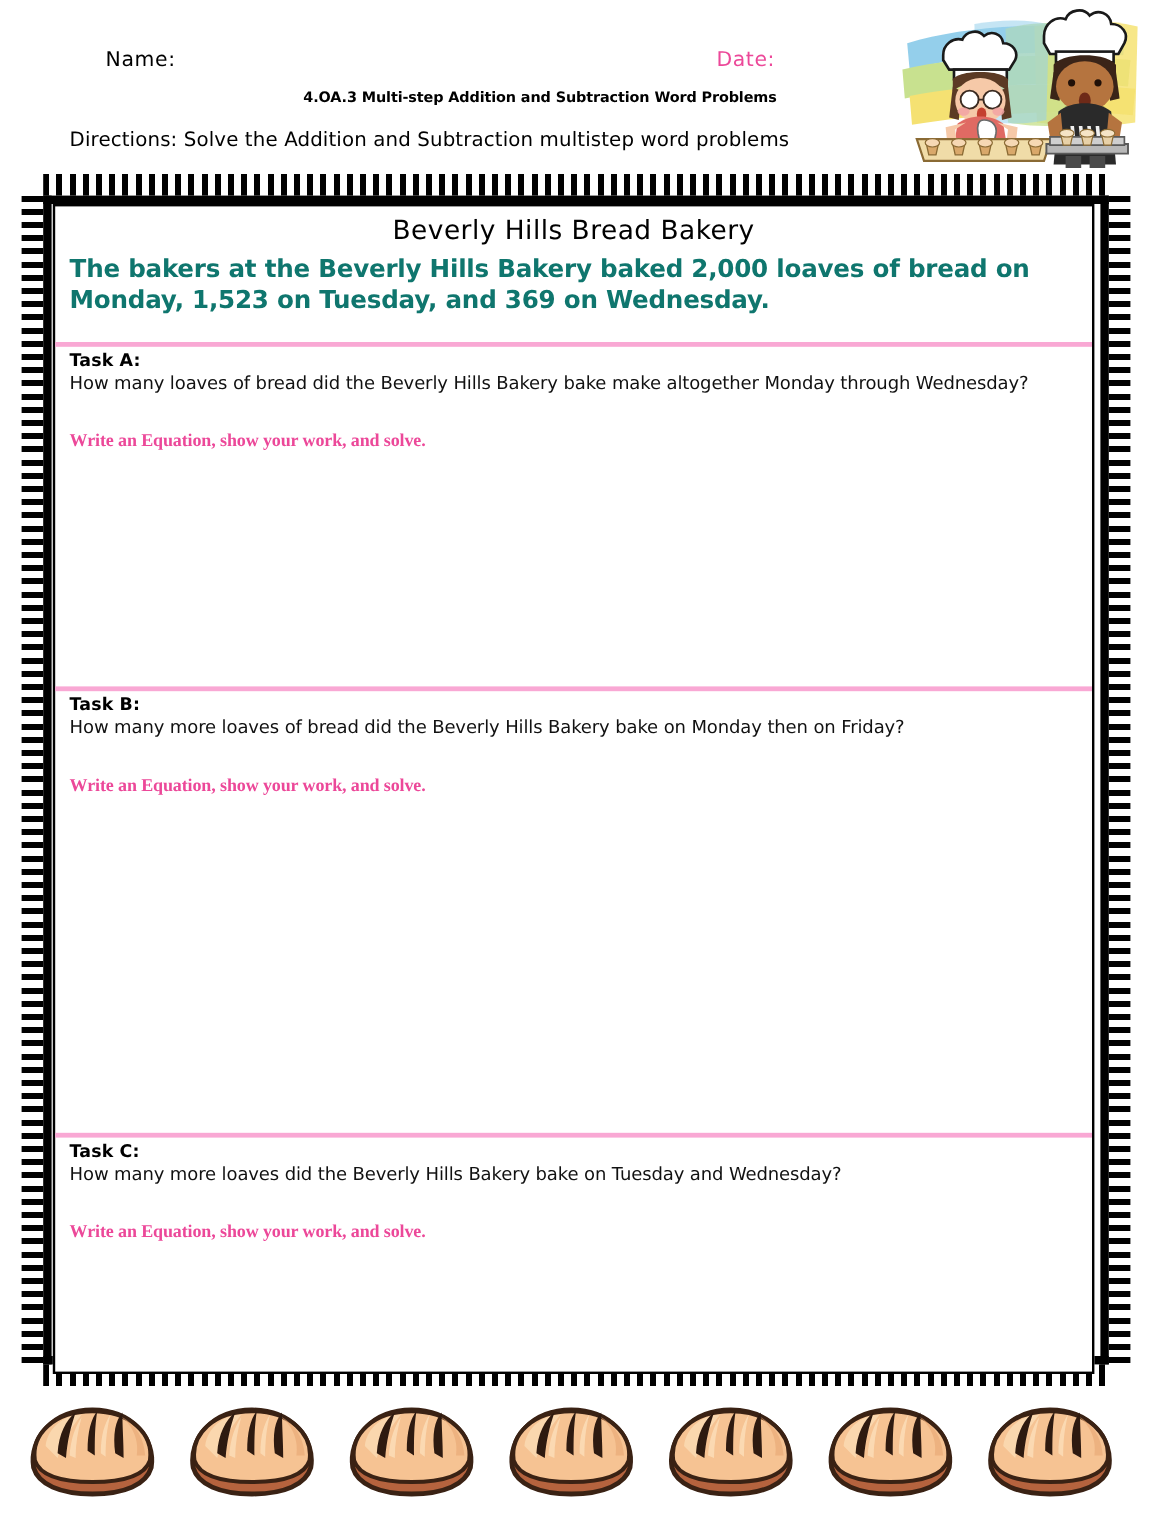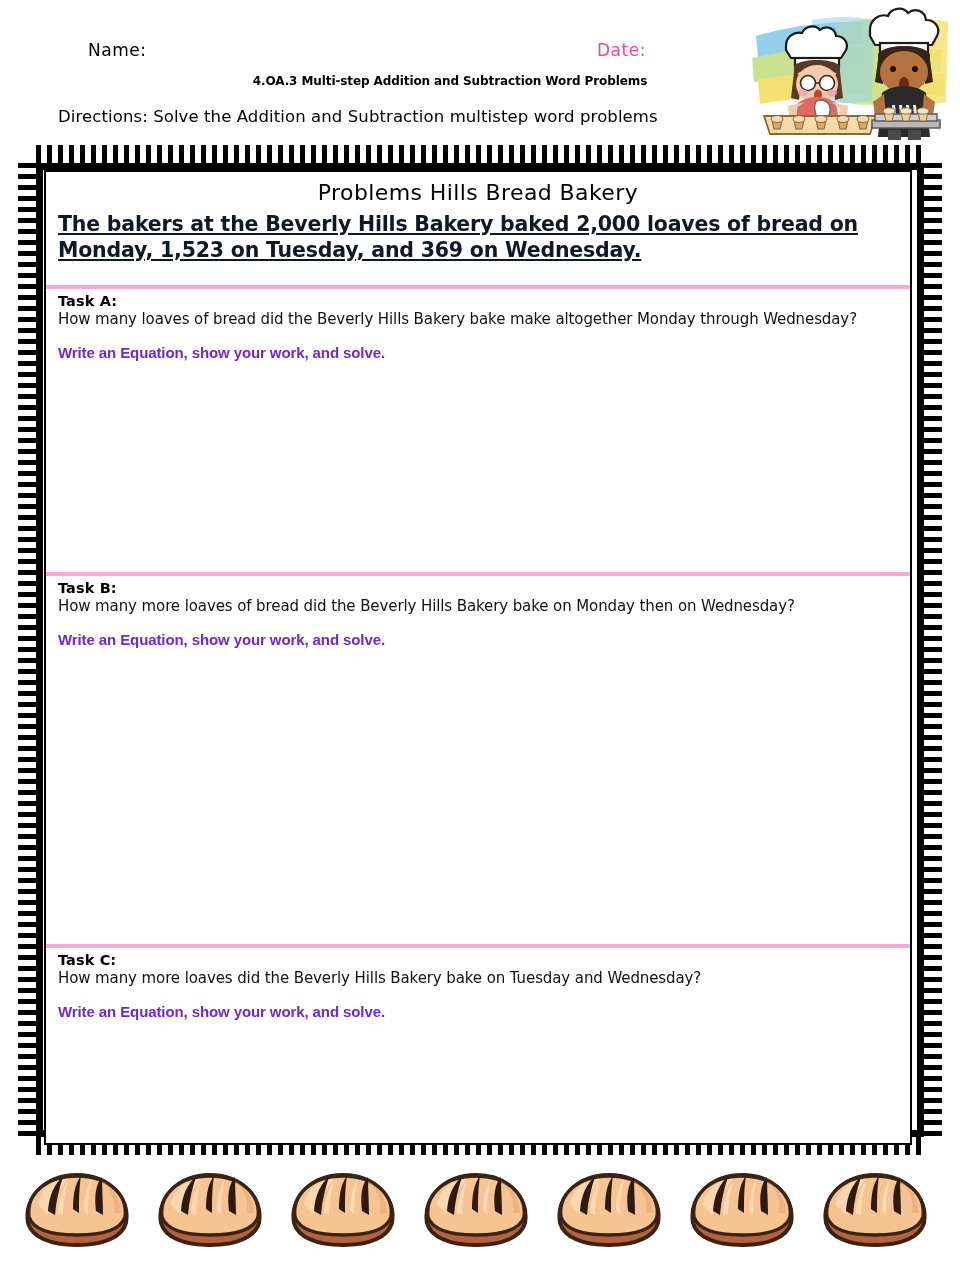--- a/index.html
+++ b/index.html
@@ -140,24 +140,23 @@
     font-size: 22px;
     letter-spacing: 0.4px;
     color: #000;
     padding: 8px 0 4px 0;
   }
   .prompt {
     font-family: "DejaVu Sans", sans-serif;
     font-weight: bold;
     font-size: 20.5px;
     line-height: 1.28;
-    color: #0f172a;
+    color: #0f766e;
     padding: 2px 12px 0 12px;
     letter-spacing: -0.2px;
-    text-decoration: underline;
   }
   .prompt-spacer { height: 22px; }
 
   .task-block {
     border-top: 4px solid #f9a8d4;
     padding: 4px 12px 0 12px;
     box-sizing: border-box;
   }
   .task-a { height: 287px; }
   .task-b { height: 372px; }
@@ -172,25 +171,25 @@
   }
   .task-question {
     font-family: "DejaVu Sans", sans-serif;
     font-size: 15px;
     line-height: 1.32;
     color: #111;
     letter-spacing: -0.1px;
     margin-top: 1px;
   }
   .task-instruction {
-    font-family: Liberation Sans, sans-serif;
+    font-family: Liberation Serif, serif;
     font-weight: bold;
     font-size: 15px;
-    color: #6d28d9;
-    margin-top: 14px;
+    color: #ec4899;
+    margin-top: 30px;
     letter-spacing: -0.1px;
   }
   .task-workspace {
     flex: 1;
   }
 
   
   #bread-row {
     position: absolute;
     left: 0; top: 1165px;
@@ -323,34 +322,34 @@
   <div class="ticks ticks-left"></div>
   <div class="ticks ticks-right"></div>
   <div class="rail-top"></div>
   <div class="rail-bottom"></div>
   <div class="rail-left"></div>
   <div class="rail-right"></div>
 </div>
 
 <div id="sheet">
 
-  <div class="sheet-title">Problems Hills Bread Bakery</div>
+  <div class="sheet-title">Beverly Hills Bread Bakery</div>
   <div class="prompt">The bakers at the Beverly Hills Bakery baked 2,000 loaves of bread on Monday, 1,523 on Tuesday, and 369 on Wednesday.</div>
   <div class="prompt-spacer"></div>
 
   <div class="task-block task-a">
     <div class="task-label">Task A:</div>
     <div class="task-question">How many loaves of bread did the Beverly Hills Bakery bake make altogether Monday through Wednesday?</div>
     <div class="task-instruction">Write an Equation, show your work, and solve.</div>
     <div class="task-workspace"></div>
   </div>
 
   <div class="task-block task-b">
     <div class="task-label">Task B:</div>
-    <div class="task-question">How many more loaves of bread did the Beverly Hills Bakery bake on Monday then on Wednesday?</div>
+    <div class="task-question">How many more loaves of bread did the Beverly Hills Bakery bake on Monday then on Friday?</div>
     <div class="task-instruction">Write an Equation, show your work, and solve.</div>
     <div class="task-workspace"></div>
   </div>
 
   <div class="task-block task-c">
     <div class="task-label">Task C:</div>
     <div class="task-question">How many more loaves did the Beverly Hills Bakery bake on Tuesday and Wednesday?</div>
     <div class="task-instruction">Write an Equation, show your work, and solve.</div>
     <div class="task-workspace"></div>
   </div>

